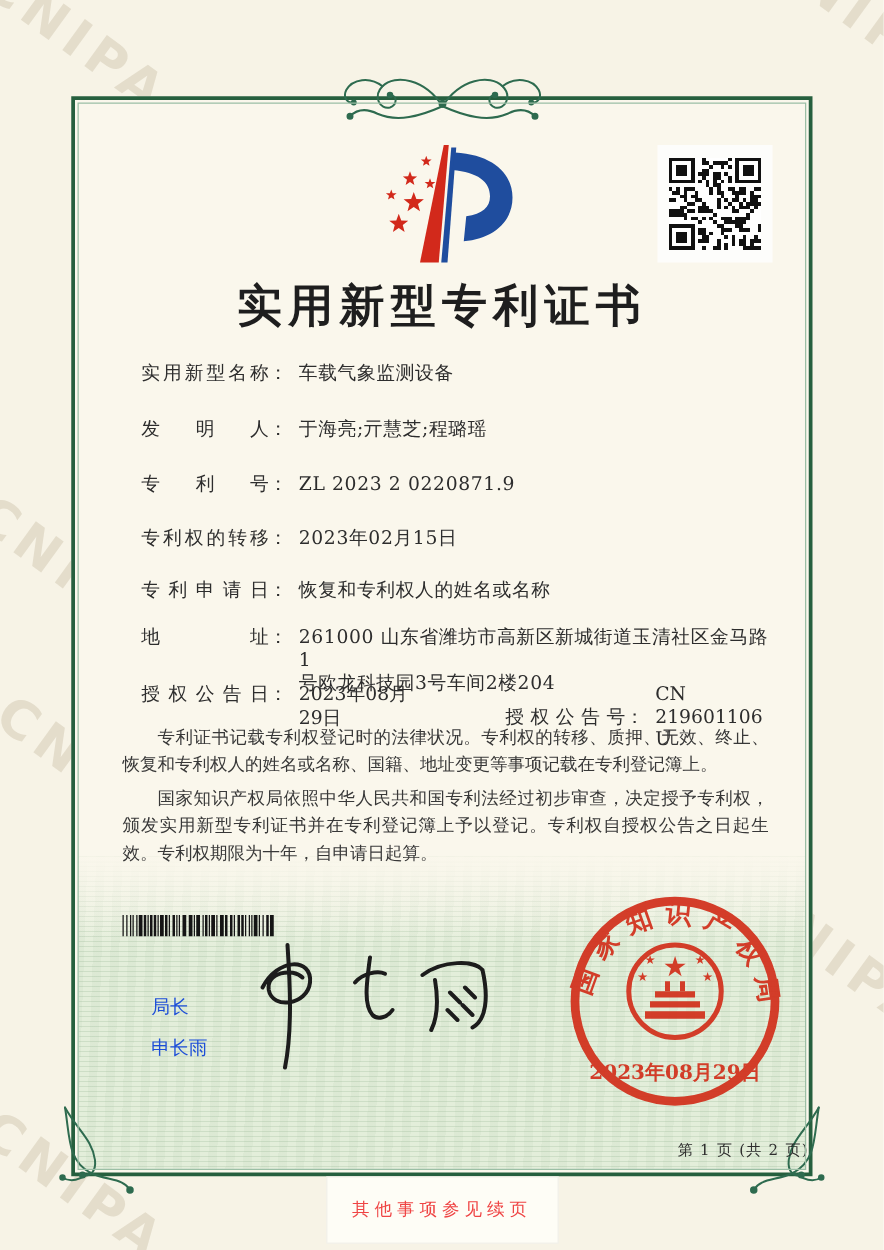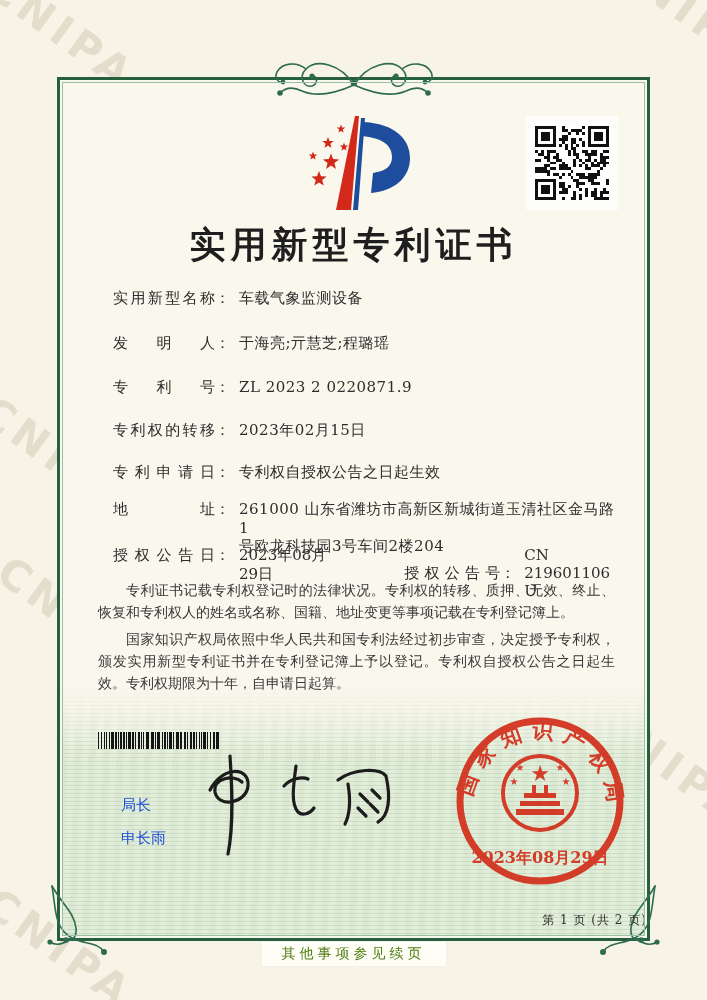--- a/index.html
+++ b/index.html
@@ -53,22 +53,22 @@
   .director{position:absolute;left:61px;top:709px;font-family:"DejaVu Sans","Liberation Sans",sans-serif;
             font-size:15px;color:#1d4ed8;line-height:33px;}
   .sig{position:absolute;left:128px;top:666px;}
 
   .seal{position:absolute;left:394px;top:635px;width:172px;height:172px;}
 
   .page-info{position:absolute;left:0;right:0;top:832px;text-align:right;font-size:12px;
              letter-spacing:1px;color:#2d2d2d;}
 
   .note{position:absolute;left:50%;top:941px;transform:translateX(-50%);
-        background:#fefdf6;border:1px solid rgba(0,0,0,.05);padding:3px 20px;
-        font-size:14px;letter-spacing:4px;color:#4d7c0f;}
+        background:#fefdf6;border:1px solid rgba(0,0,0,.05);padding:17px 20px;
+        font-size:14px;letter-spacing:4px;color:#ef4444;}
 </style>
 </head>
 <body>
 
 <div class="page">
 
   <span class="wm" style="left:-24px;top:6px">CNIPA</span>
   <span class="wm" style="left:600px;top:-16px">CNIPA</span>
   <span class="wm" style="left:418px;top:292px">CNIPA</span>
   <span class="wm" style="left:-30px;top:432px">CNIPA</span>
@@ -354,21 +354,21 @@
       <span class="val">ZL 2023 2 0220871.9</span>
     </div>
     <div class="row" style="top:341px">
       <span class="lbl">专利权的转移</span>
         <span class="sep">：</span>
       <span class="val">2023年02月15日</span>
     </div>
     <div class="row" style="top:383px">
       <span class="lbl">专利申请日</span>
         <span class="sep">：</span>
-      <span class="val">专利权自授权公告之日起生效</span>
+      <span class="val">恢复和专利权人的姓名或名称</span>
     </div>
     <div class="row" style="top:420px">
       <span class="lbl">地址</span>
         <span class="sep">：</span>
       <span class="val addr-val">
         <div>261000 山东省潍坊市高新区新城街道玉清社区金马路1</div>
         <div>号欧龙科技园3号车间2楼204</div>
       </span>
     </div>
     <div class="row" style="top:466px">

